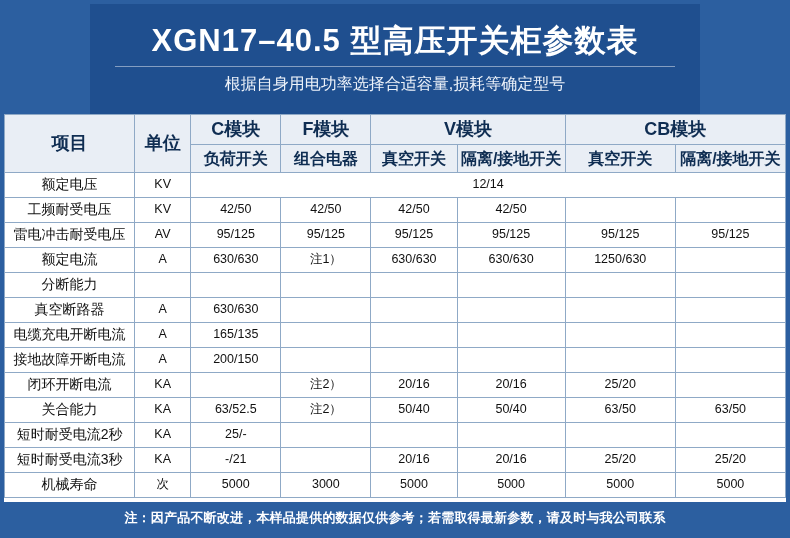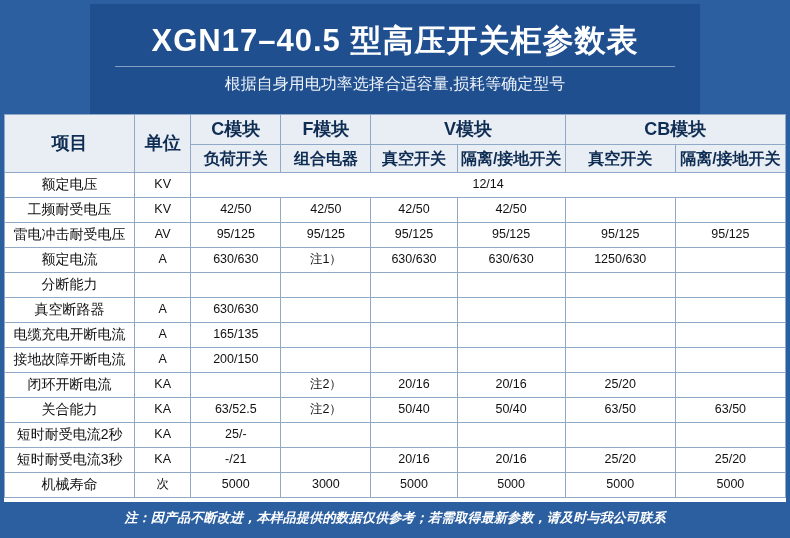--- a/index.html
+++ b/index.html
@@ -133,21 +133,20 @@
     bottom: 0;
     height: 32px;
     background: #2c5fa0;
     color: #ffffff;
     font-size: 13px;
     font-weight: bold;
     display: flex;
     align-items: center;
     justify-content: center;
     letter-spacing: 0.2px;
-    font-style: italic;
   }
 </style>
 </head>
 <body>
 
 <div id="page">
 
   <div class="header">
     <div class="hdr-left-block"></div>
     <div class="hdr-right-block"></div>

